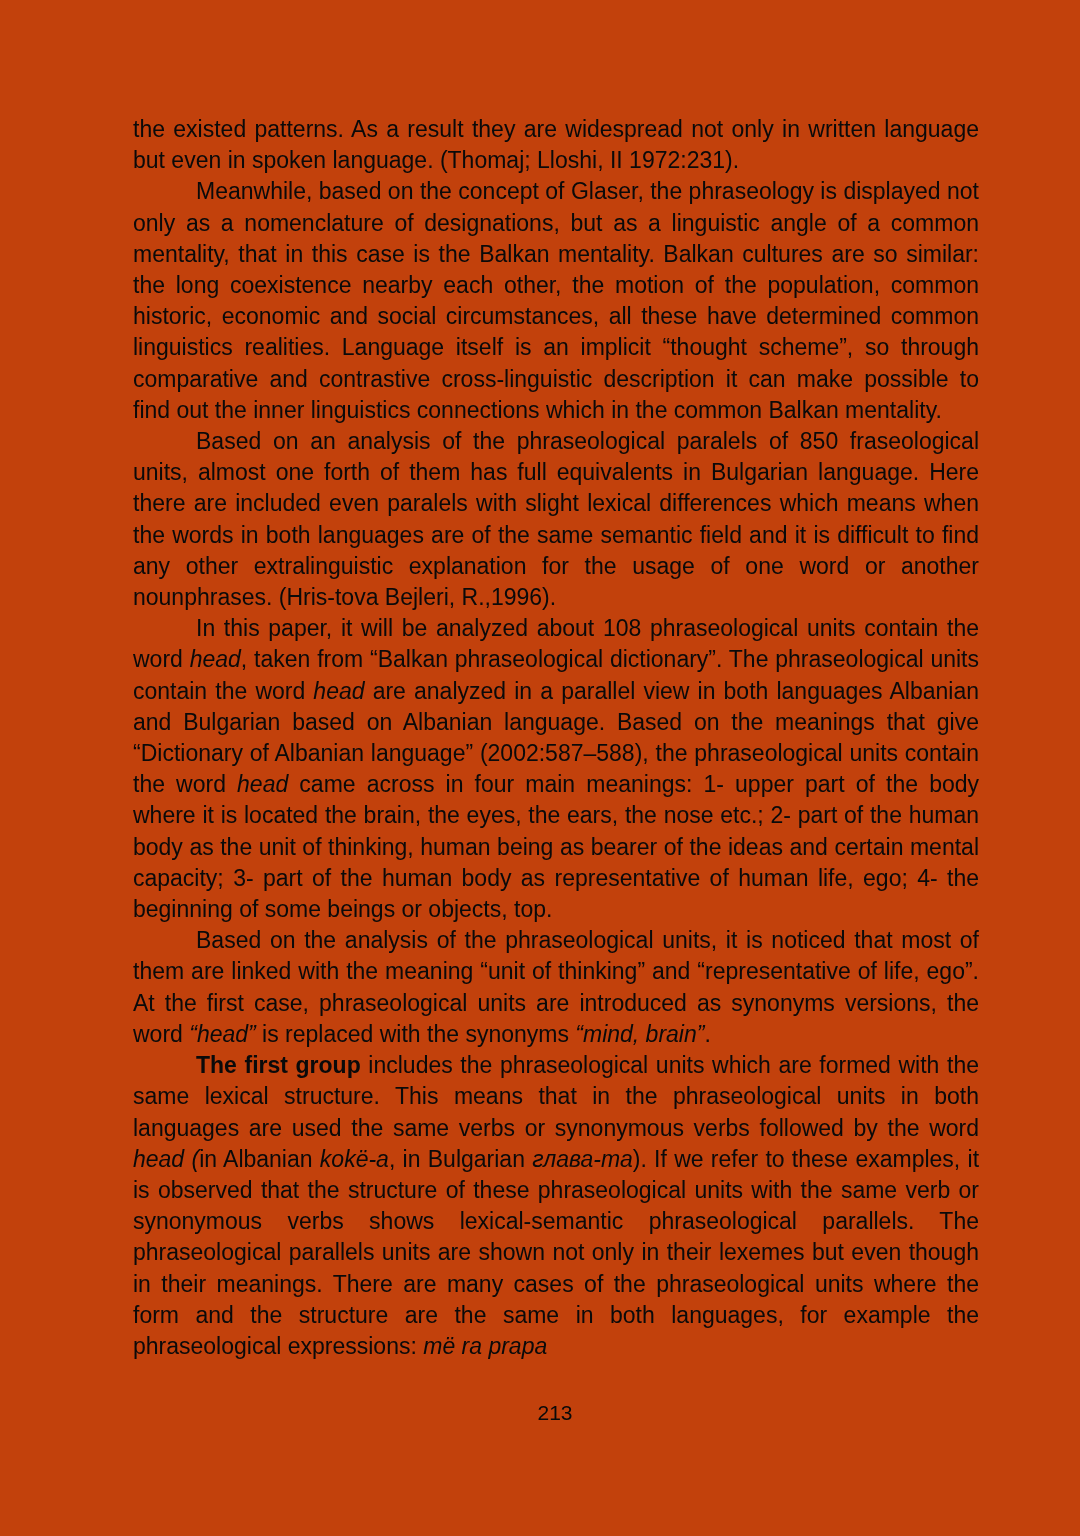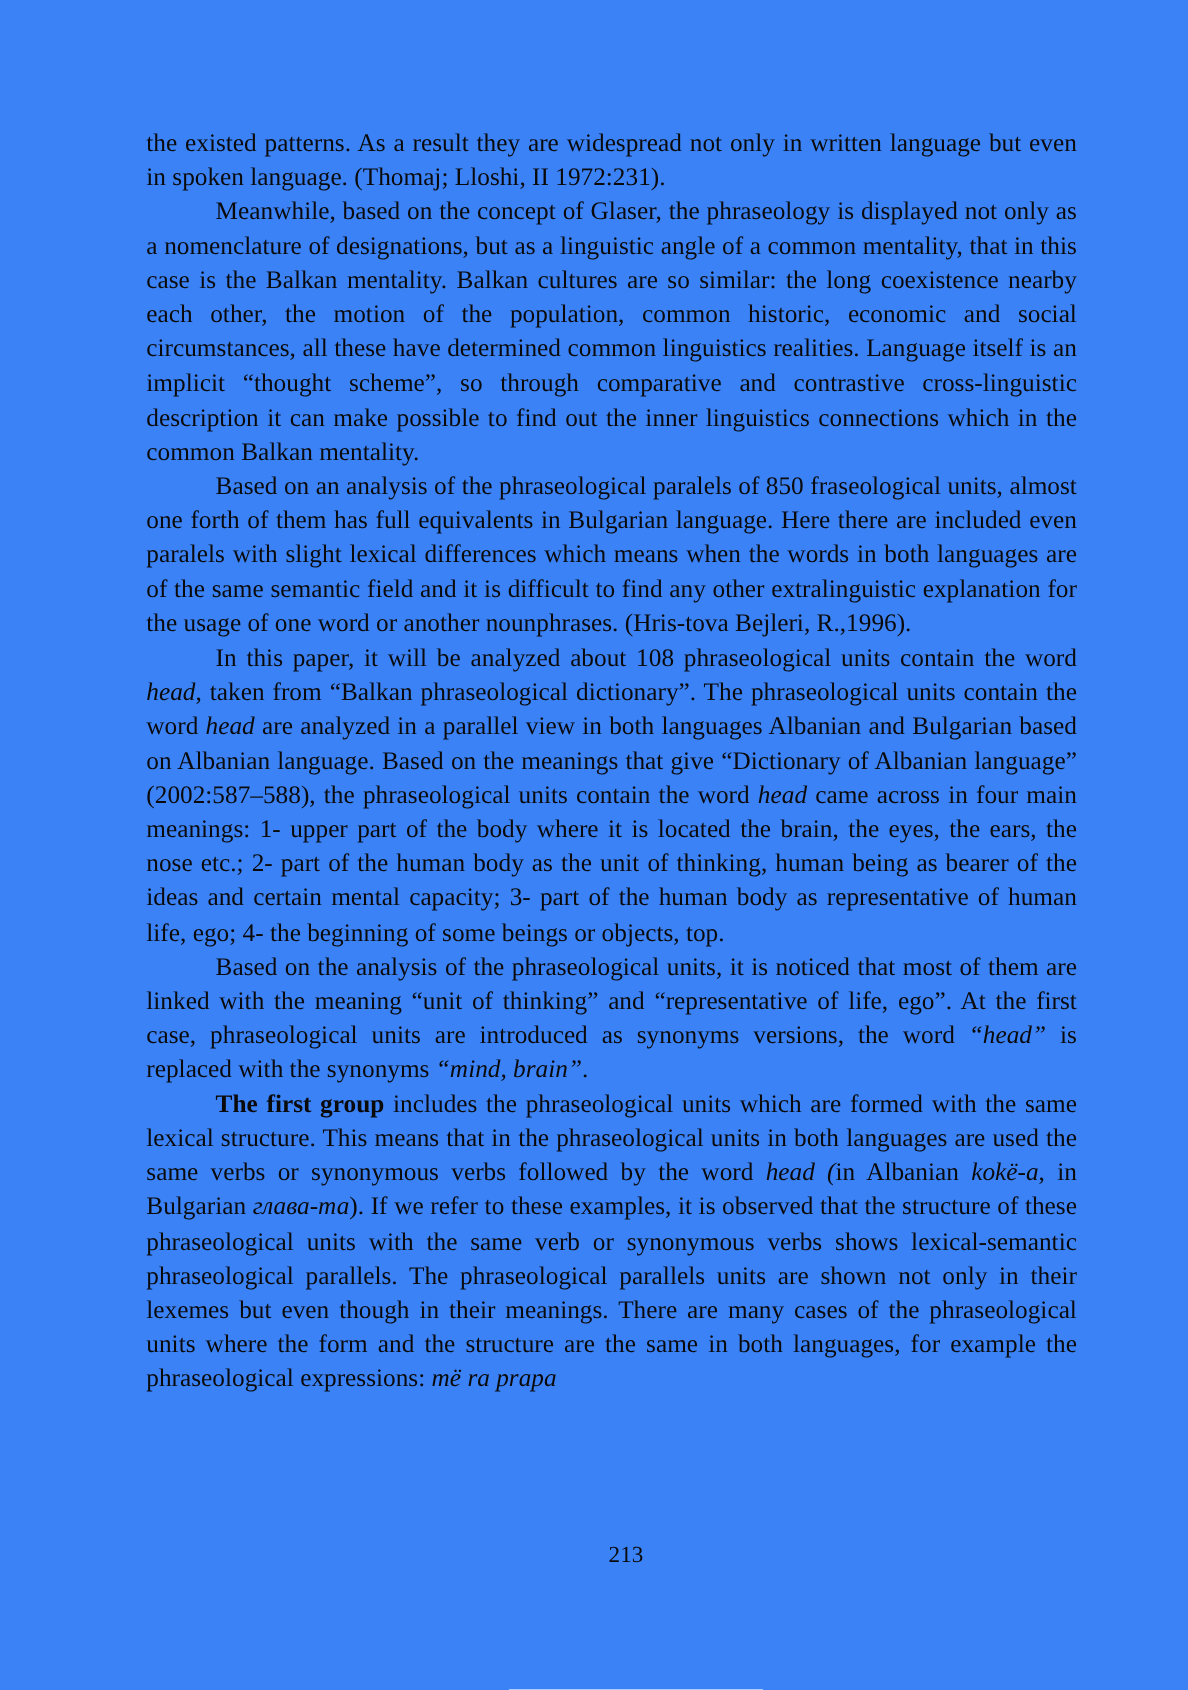--- a/index.html
+++ b/index.html
@@ -4,23 +4,23 @@
 <style>
   html, body {
     margin: 0;
     padding: 0;
     background: #ffffff;
   }
   .page {
     position: relative;
     width: 1080px;
     height: 1536px;
-    background: #3b82f6;
+    background: #c2410c;
     color: #0a0a0a;
-    font-family: Liberation Serif, serif;
+    font-family: Liberation Sans, sans-serif;
     overflow: hidden;
   }
   .text-block {
     position: absolute;
     left: 133px;
     top: 114px;
     width: 846px;
     font-size: 23px;
     line-height: 31.2px;
     text-align: justify;
@@ -29,21 +29,21 @@
     margin: 0;
     padding: 0;
   }
   .text-block p.indent {
     text-indent: 63px;
   }
   .run-i { font-style: italic; }
   .run-b { font-weight: bold; }
   .page-number {
     position: absolute;
-    left: 146px;
+    left: 132px;
     top: 1398px;
     width: 846px;
     text-align: center;
     font-size: 21px;
     line-height: 30px;
   }
 </style>
 </head>
 <body>
 

